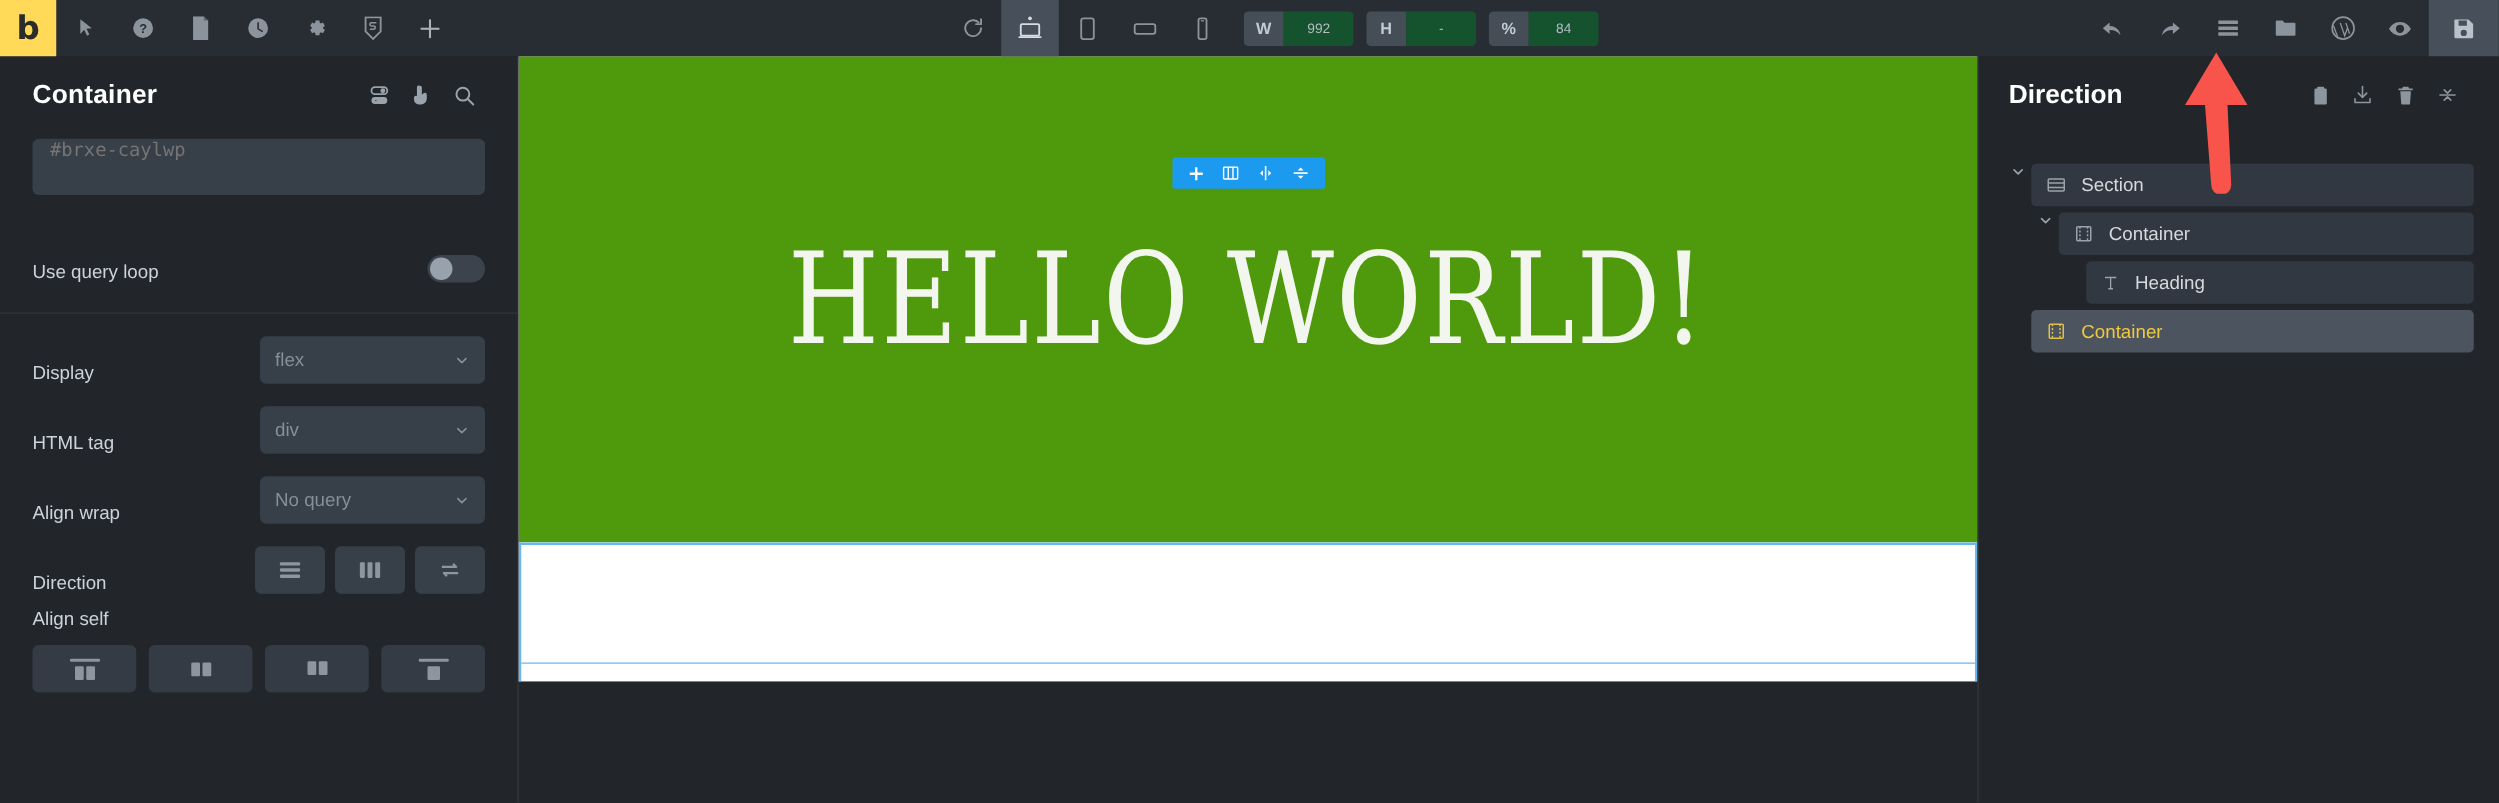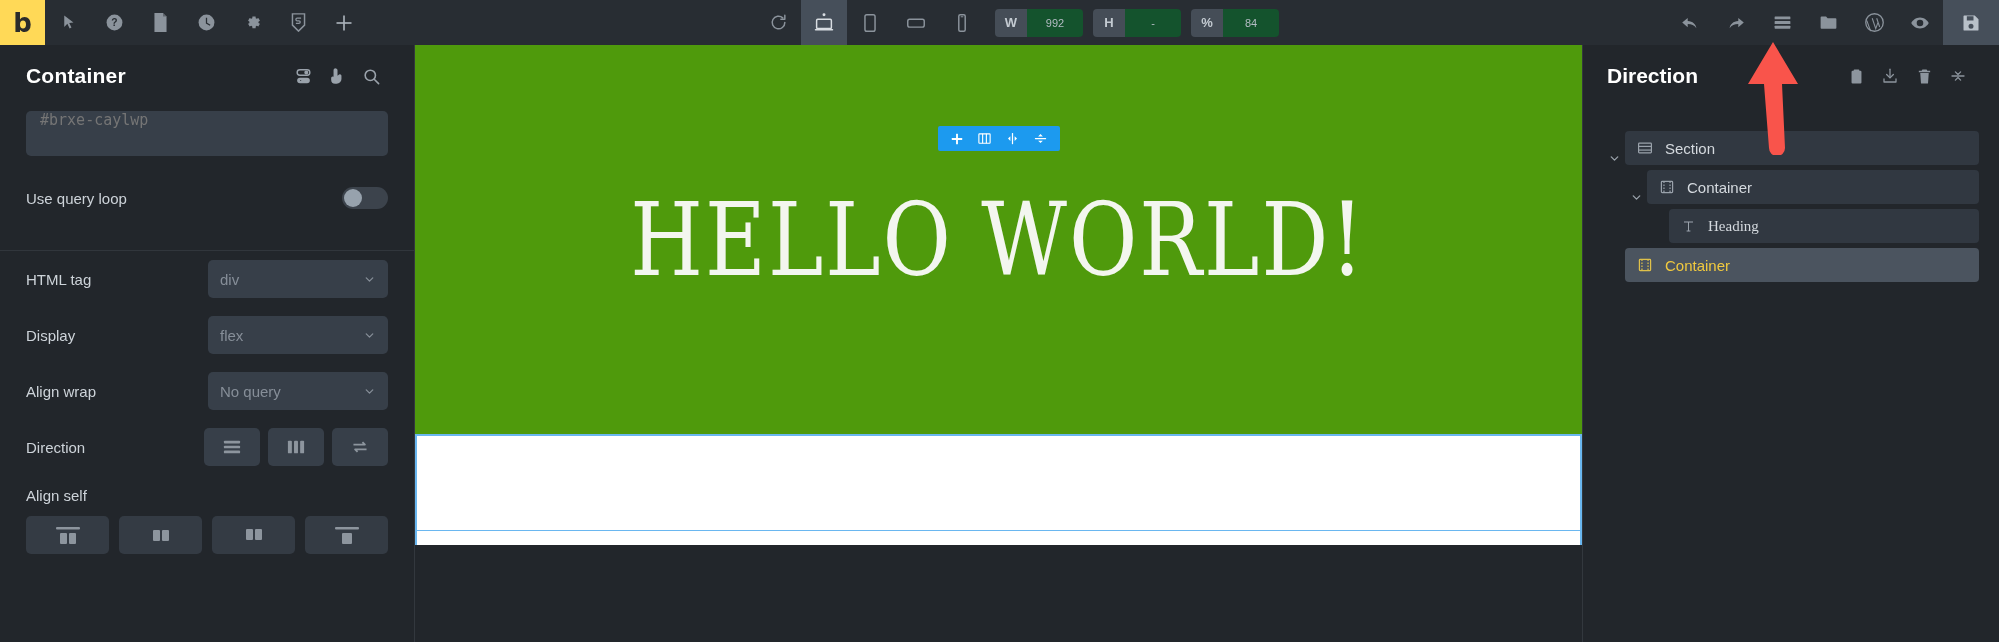--- a/index.html
+++ b/index.html
@@ -124,21 +124,21 @@
     border-radius: 5px;
   }
   .lp-tab.active { background: #373f49; color: #ffffff; }
 
   .lp-divider {
     height: 1px; background: #31363c;
     margin-top: 24px;
   }
 
   .row {
-    display: flex; align-items: center;
+    display: flex; align-items: flex-end;
     padding: 0 26px;
     min-height: 56px;
   }
   .row-label {
     font-size: 15px; color: #cdd3d9;
     flex: 1 1 auto;
   }
   .toggle {
     width: 46px; height: 22px;
     background: #3c434c;
@@ -256,21 +256,21 @@
     font-size: 21px; font-weight: bold; color: #ffffff;
     flex: 1 1 auto;
   }
   .rp-hicon {
     width: 34px; height: 34px;
     display: flex; align-items: center; justify-content: center;
     color: #8d959e;
   }
   .tree { padding: 24px 20px 0 20px; }
   .tree-row {
-    display: flex; align-items: flex-end;
+    display: flex; align-items: flex-start;
     height: 34px;
     margin-bottom: 5px;
   }
   .caret {
     width: 22px; flex: 0 0 22px;
     display: flex; align-items: center; justify-content: center;
     color: #9aa2ab;
   }
   .caret.empty { visibility: hidden; }
   .tree-pill {
@@ -284,21 +284,21 @@
   }
   .tree-pill.selected { background: #4b545f; }
   .tree-ico { display: flex; color: #9aa2ab; flex: 0 0 auto; }
   .tree-pill.selected .tree-ico { color: #e0c14a; }
   .tree-label {
     font-size: 15px; color: #d4d9de;
     white-space: nowrap; overflow: hidden; text-overflow: ellipsis;
   }
   .tree-pill.selected .tree-label { color: #f0c93f; }
   .indent-1 { margin-left: 22px; }
-  .indent-2 { margin-left: 44px; font-family: Liberation Serif, serif; }
+  .indent-2 { margin-left: 44px; }
 
   
   .red-arrow {
     position: absolute;
     left: 1742px; top: 40px;
     width: 62px; height: 115px;
     z-index: 60;
     pointer-events: none;
   }
 </style>
@@ -476,35 +476,35 @@
   <div class="row" style="margin-top:14px">
     <span class="row-label">Use query loop</span>
     <span class="toggle">
         <span class="knob"></span>
       </span>
   </div>
 
   <div class="lp-divider"></div>
 
   <div class="row">
-    <span class="row-label">HTML tag</span>
+    <span class="row-label">Display</span>
     <span class="select">
-      <span class="val">div</span>
+      <span class="val">flex</span>
       <span class="chev">
         <svg width="13" height="13" viewBox="0 0 24 24" fill="none" stroke="currentColor" stroke-width="2.4" stroke-linecap="round" stroke-linejoin="round">
             <polyline points="6 9 12 15 18 9"></polyline>
           </svg>
       </span>
     </span>
   </div>
 
   <div class="row">
-    <span class="row-label">Display</span>
+    <span class="row-label">HTML tag</span>
     <span class="select">
-      <span class="val">flex</span>
+      <span class="val">div</span>
       <span class="chev">
         <svg width="13" height="13" viewBox="0 0 24 24" fill="none" stroke="currentColor" stroke-width="2.4" stroke-linecap="round" stroke-linejoin="round">
             <polyline points="6 9 12 15 18 9"></polyline>
           </svg>
       </span>
     </span>
   </div>
 
   <div class="row">
     <span class="row-label">Align wrap</span>

